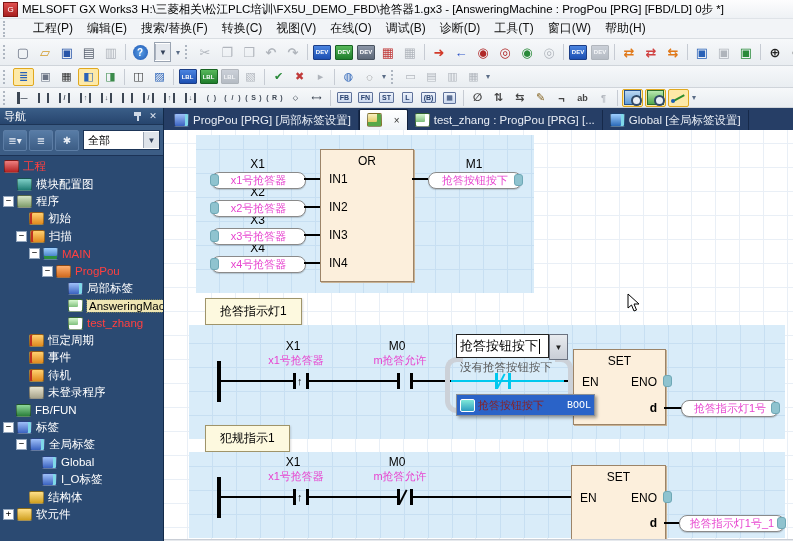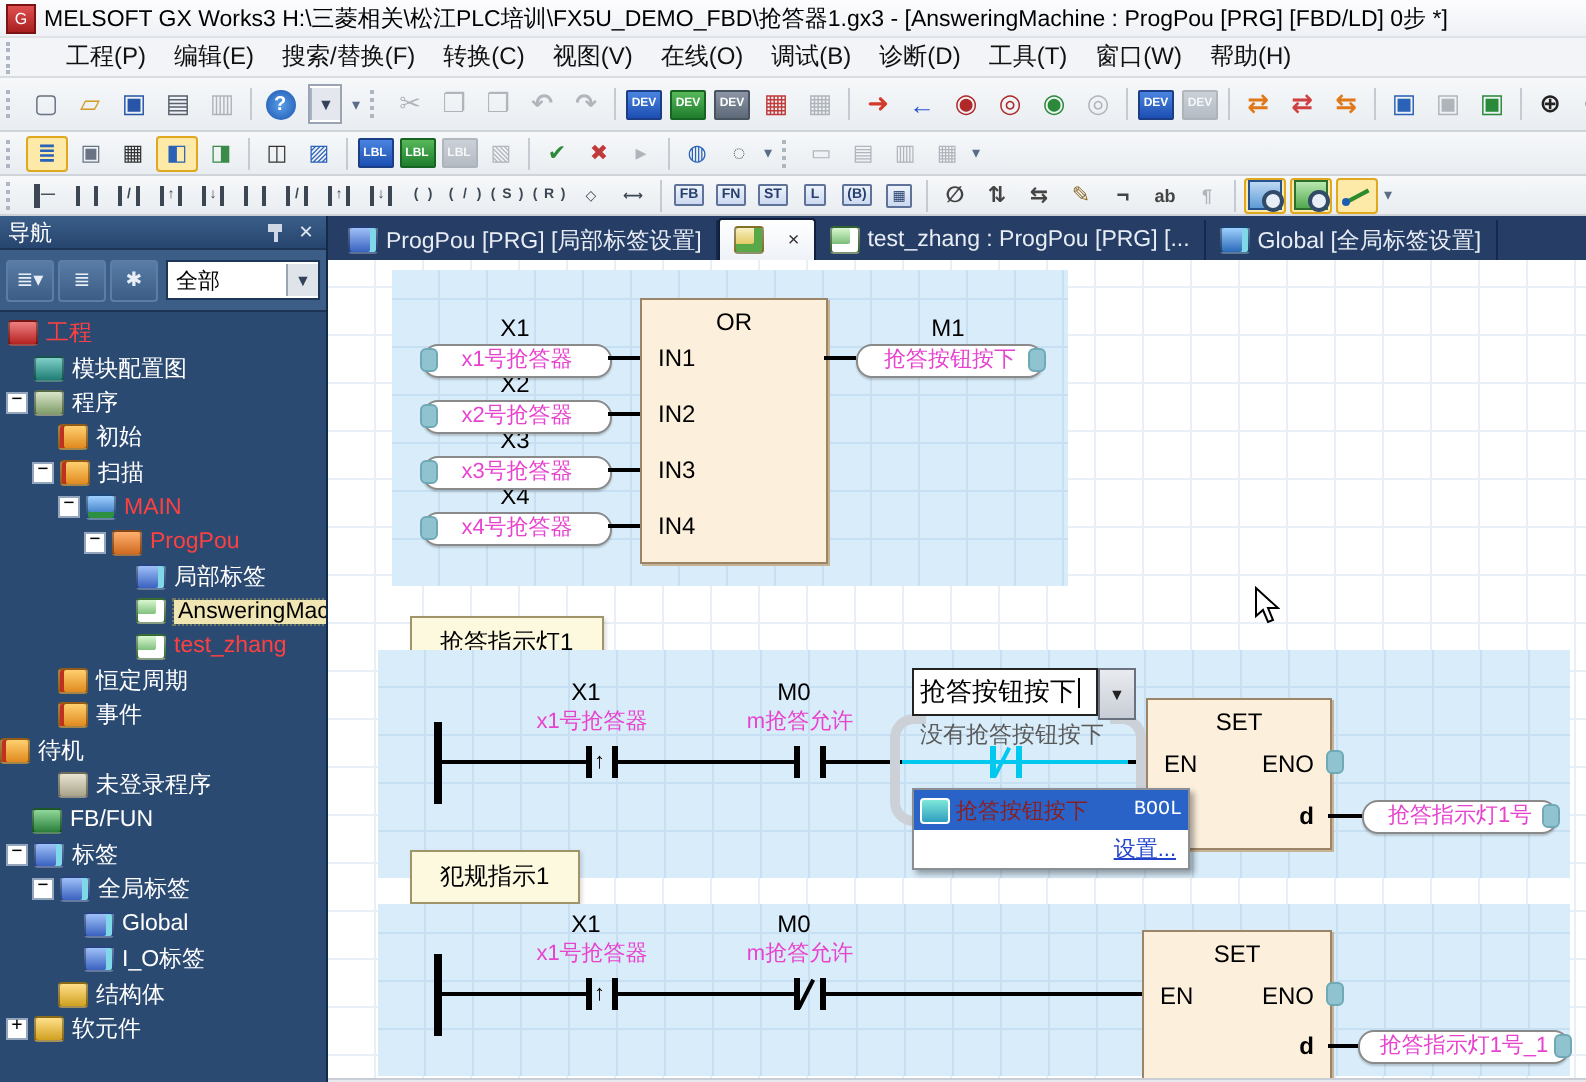--- a/index.html
+++ b/index.html
@@ -446,21 +446,21 @@
             <span class="rlbl">test_zhang</span>
           </div>
         <div class="trow" style="padding-left:29px">
             <span class="nico ic-book"></span>
             <span>恒定周期</span>
           </div>
         <div class="trow" style="padding-left:29px">
             <span class="nico ic-book"></span>
             <span>事件</span>
           </div>
-        <div class="trow" style="">
+        <div class="trow" style="padding-left:29px">
             <span class="nico ic-book"></span>
             <span>待机</span>
           </div>
         <div class="trow" style="padding-left:29px">
             <span class="nico ic-unreg"></span>
             <span>未登录程序</span>
           </div>
         <div class="trow" style="padding-left:16px">
             <span class="nico ic-fb"></span>
             <span>FB/FUN</span>
@@ -540,21 +540,21 @@
           <span class="pin-l" style="top:22px">IN1</span>
           <span class="pin-l" style="top:50px">IN2</span>
           <span class="pin-l" style="top:78px">IN3</span>
           <span class="pin-l" style="top:106px">IN4</span>
         </div>
 
         <div class="w" style="left:248px;top:48px;width:16px"></div>
         <span class="dev" style="left:264px;top:27px;width:92px">M1</span>
         <div class="pill" style="left:264px;top:42px;width:92px"><span>抢答按钮按下</span><span class="iodot" style="right:-2px;top:1px"></span></div>
 
-        <div class="comment" style="left:41px;top:178px">抢答指示灯1</div>
+        <div class="comment" style="left:41px;top:168px">抢答指示灯1</div>
         <div class="net" style="left:25px;top:195px;width:596px;height:114px"></div>
 
         <div class="rail" style="left:53px;top:231px;height:41px"></div>
         <div class="w" style="left:57px;top:250px;width:72px"></div>
 
         <span class="dev" style="left:109px;top:209px;width:40px">X1</span>
         <span class="plabel" style="left:96px;top:223px;width:72px">x1号抢答器</span>
         <div class="cbar" style="left:129px;top:243px"></div>
         <span class="uparrow" style="left:133px;top:245px">↑</span>
         <div class="cbar" style="left:142px;top:243px"></div>
@@ -585,23 +585,20 @@
               <span class="caret"></span>
             </span>
           <span class="cmbbtn">▼</span>
         </div>
 
         <div class="pop" style="left:292px;top:264px">
           <div class="poprow1">
             <span class="tagico"></span>
             <span class="popname">抢答按钮按下</span>
             <span class="poptype">BOOL</span>
-          </div>
-          <div class="poprow2">
-            <span class="poplink">设置...</span>
           </div>
         </div>
 
         <div class="fbd" style="left:409px;top:219px;width:91px;height:74px">
           <span class="ttl">SET</span>
           <span class="pin-l" style="top:25px">EN</span>
           <span class="pin-r" style="top:25px">ENO</span>
           <span class="pin-r" style="top:51px;font-weight:bold">d</span>
         </div>
         <span class="iodot" style="left:499px;top:245px"></span>

